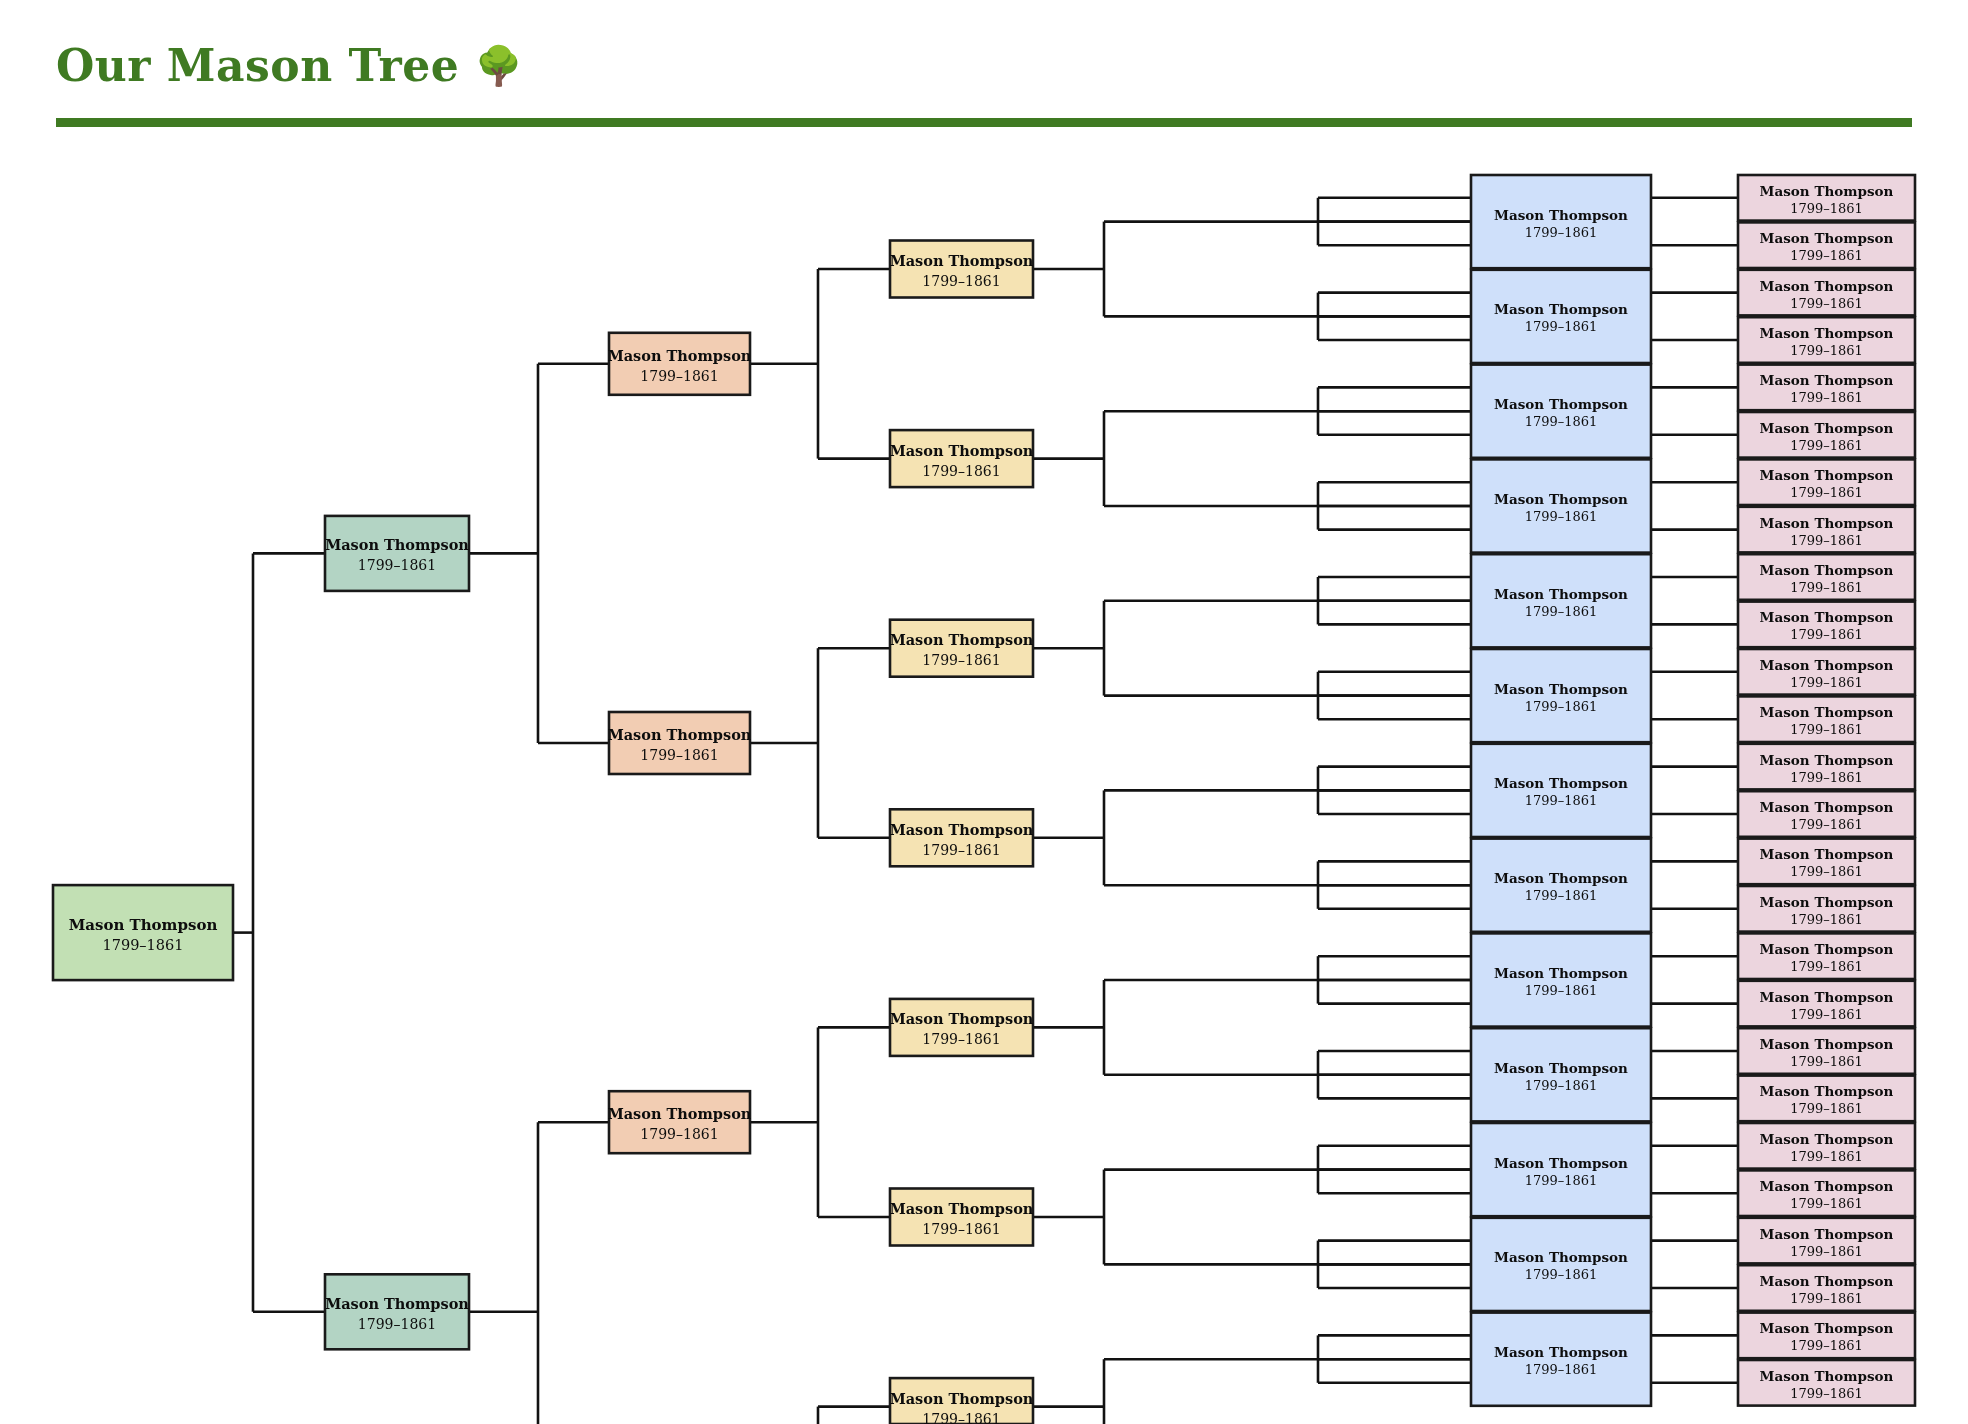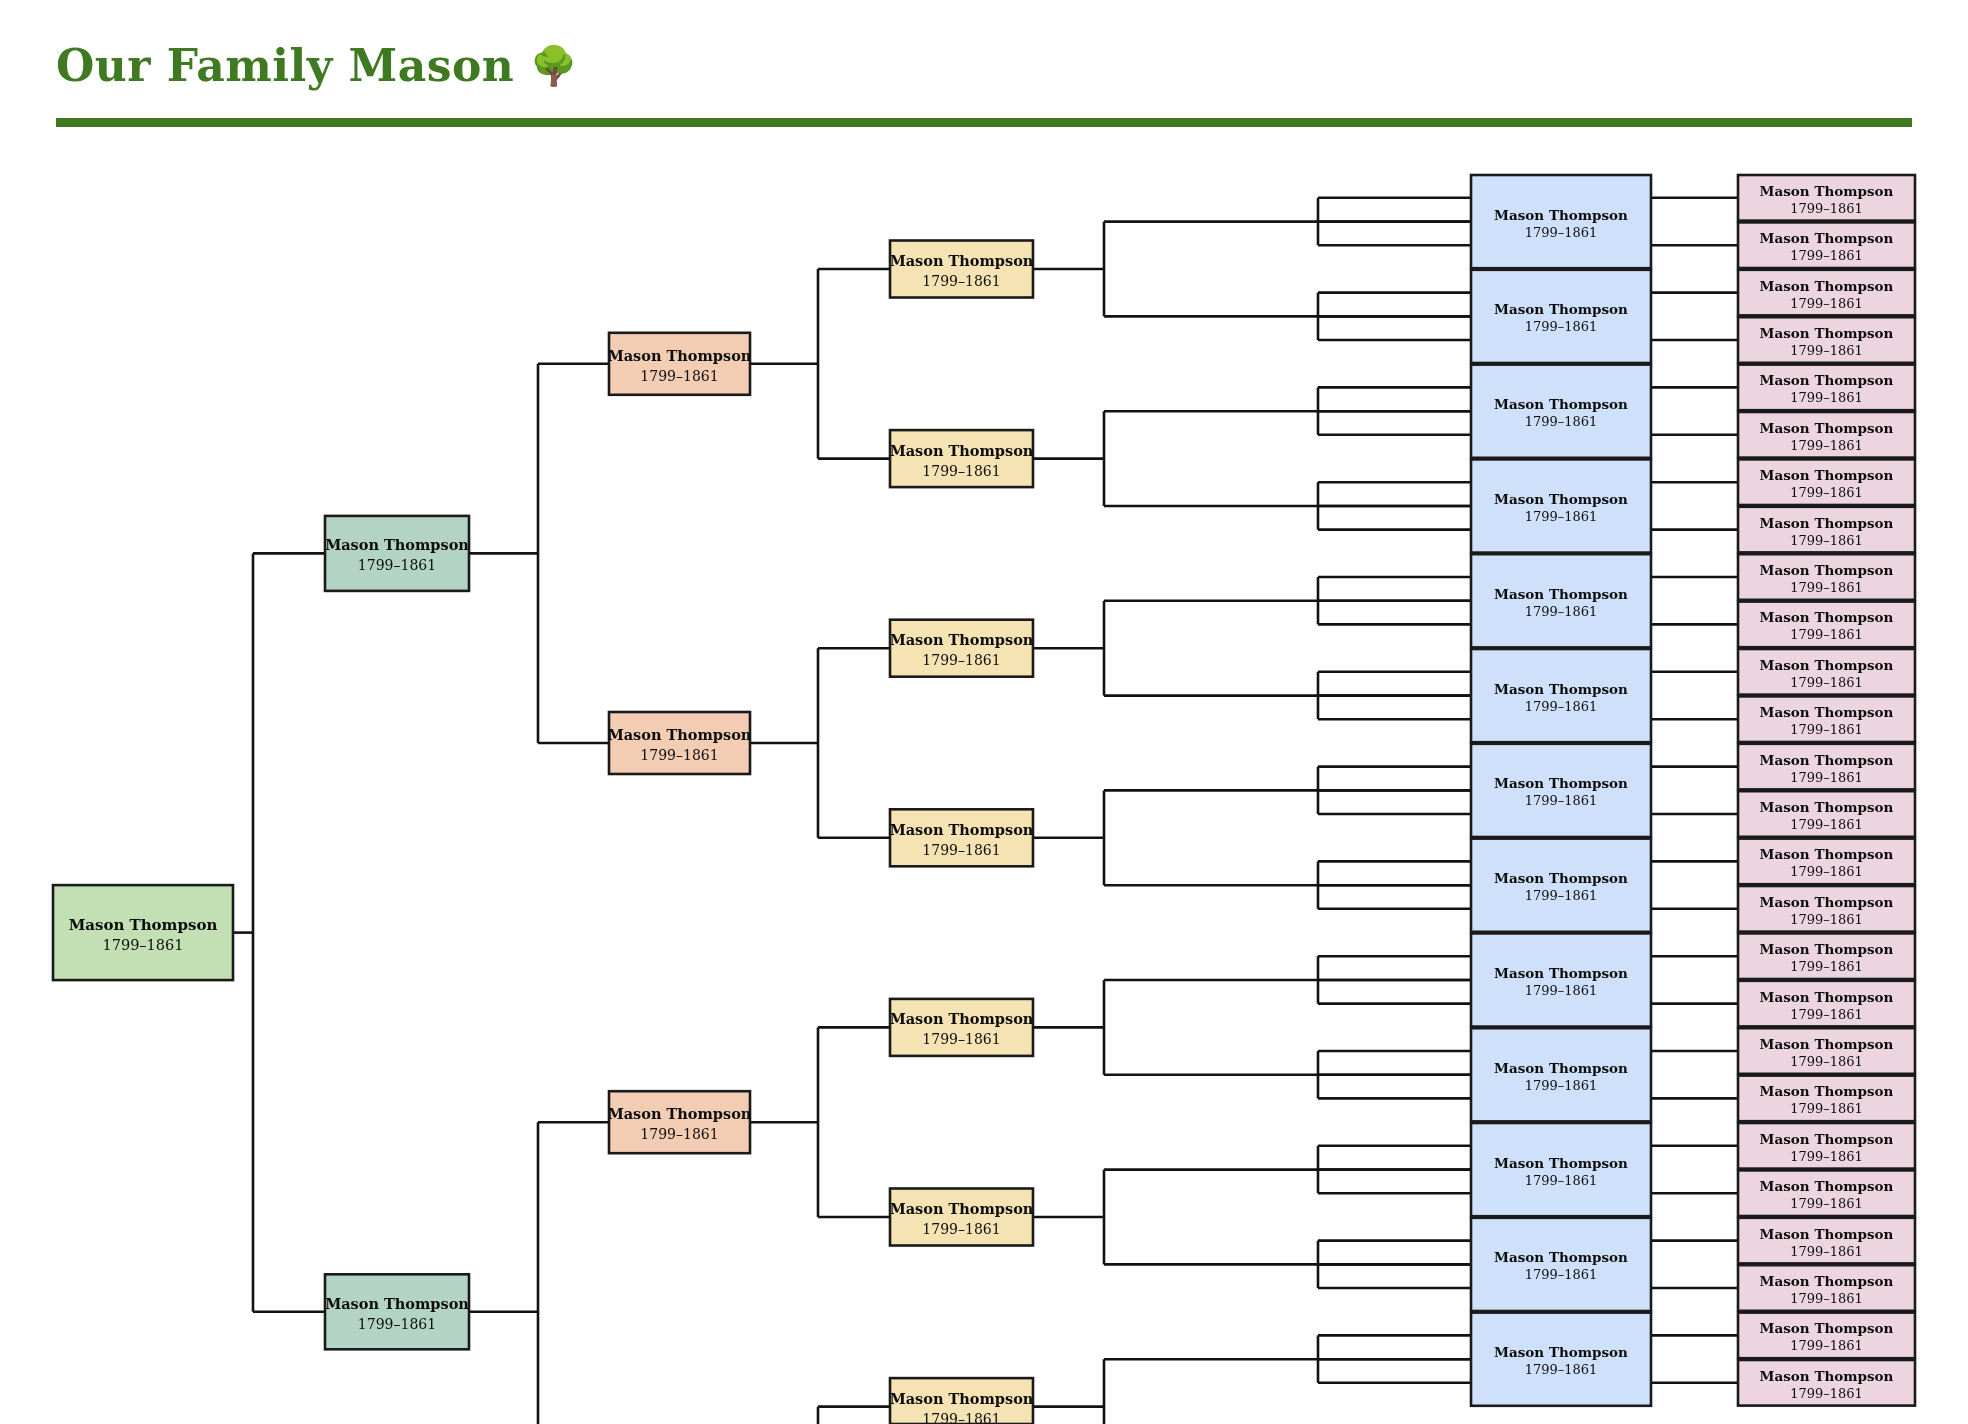--- a/index.html
+++ b/index.html
@@ -88,21 +88,21 @@
     text-anchor: middle;
   }
 </style>
 </head>
 <body>
 
 <div id="page" style="background: rgb(255, 255, 255);">
 
   <div id="header">
     <div id="title-row">
-      <span id="page-title" style="color: rgb(63, 122, 34);">Our Family Mason</span>
+      <span id="page-title" style="color: rgb(63, 122, 34);">Our Mason Tree</span>
       <span id="tree-emoji" style="color: rgb(63, 122, 34);">🌳</span>
     </div>
     <div id="title-rule" style="background: rgb(63, 122, 34);"></div>
   </div>
 
   <div id="tree-canvas">
     <svg id="tree-svg" width="1968" height="1424" viewBox="0 0 1968 1424">
       <g id="links-layer">
           <line x1="233" y1="932.5999999999999" x2="253" y2="932.5999999999999" class="link-line" stroke="#121212"></line>
           <line x1="253" y1="553.4" x2="253" y2="1311.7999999999997" class="link-line" stroke="#121212"></line>

